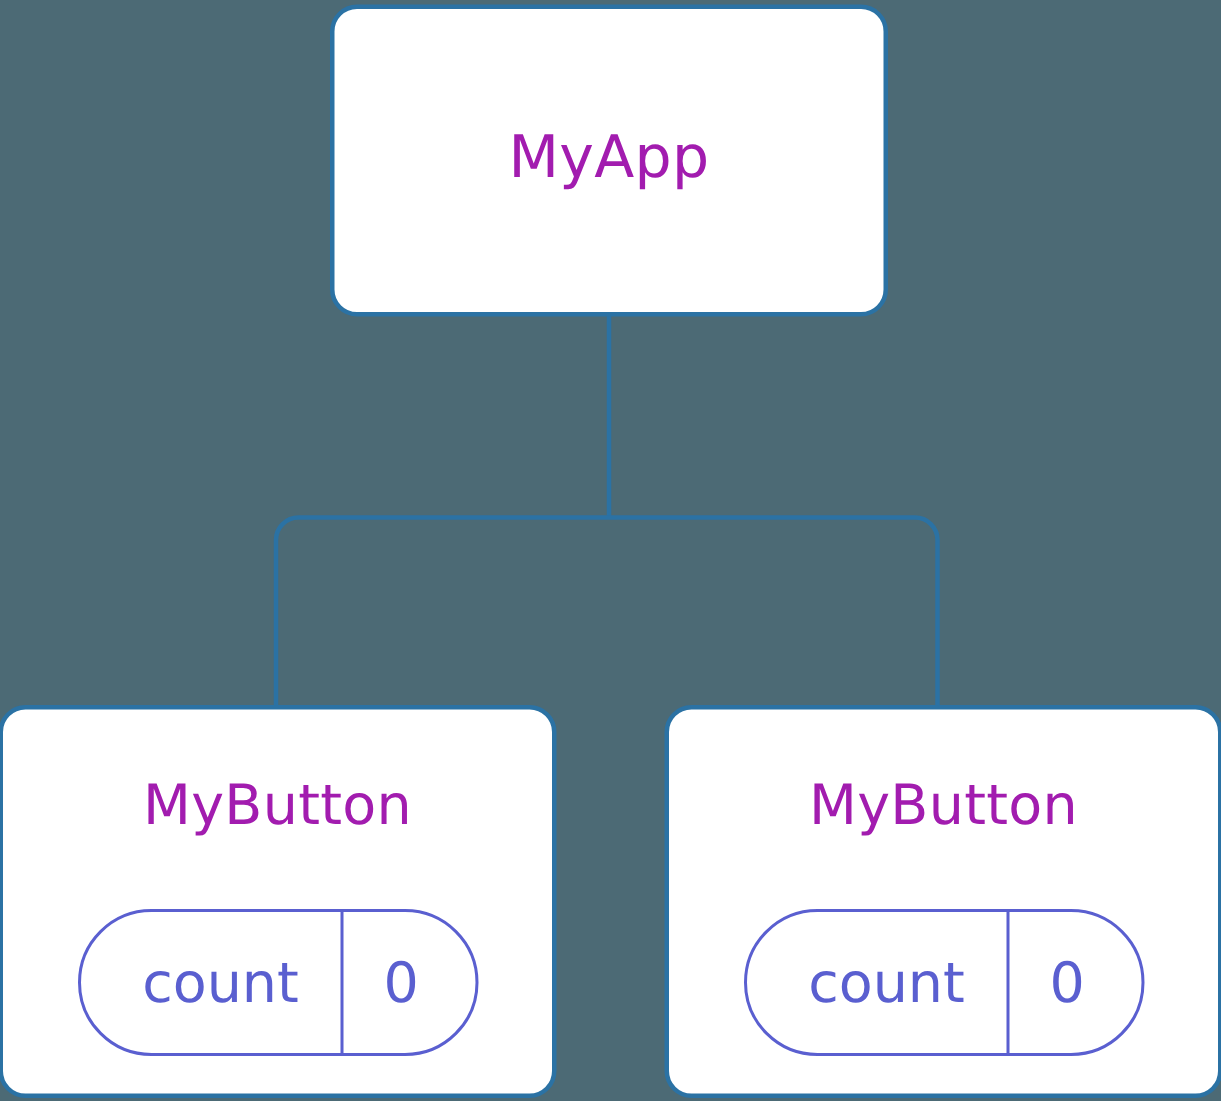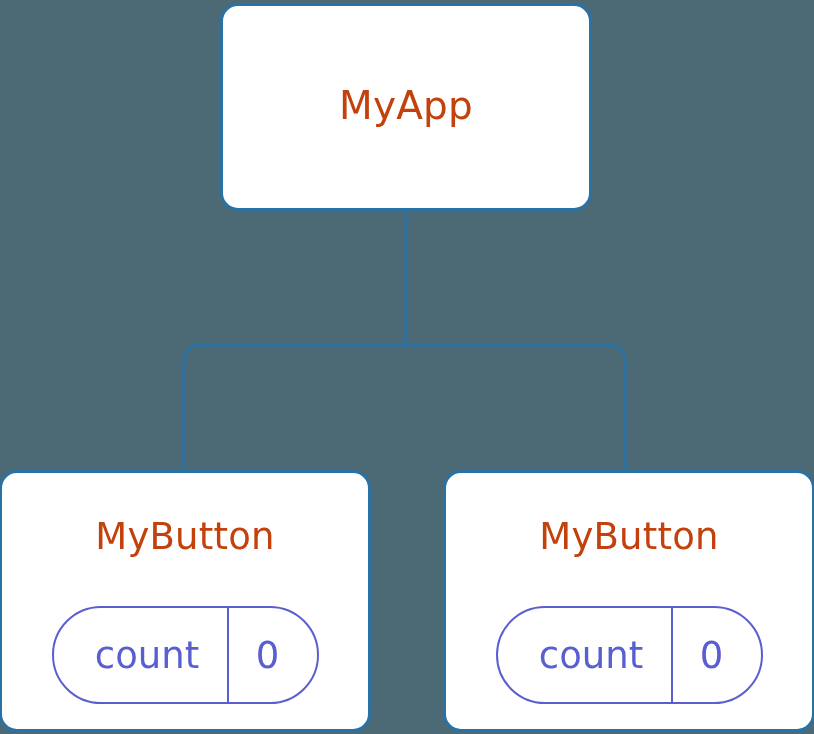--- a/index.html
+++ b/index.html
@@ -31,21 +31,21 @@
     background: #ffffff;
     border: 3px solid #2b72a4;
     border-radius: 18px;
     box-sizing: border-box;
     z-index: 2;
     display: flex;
     flex-direction: column;
     align-items: center;
   }
   .node-title {
-    color: #c2410c;
+    color: #a21caf;
     font-size: 39px;
     line-height: 1;
     letter-spacing: 0.2px;
     white-space: nowrap;
   }
   
   #node-root {
     left: 220px;
     top: 3px;
     width: 372px;

